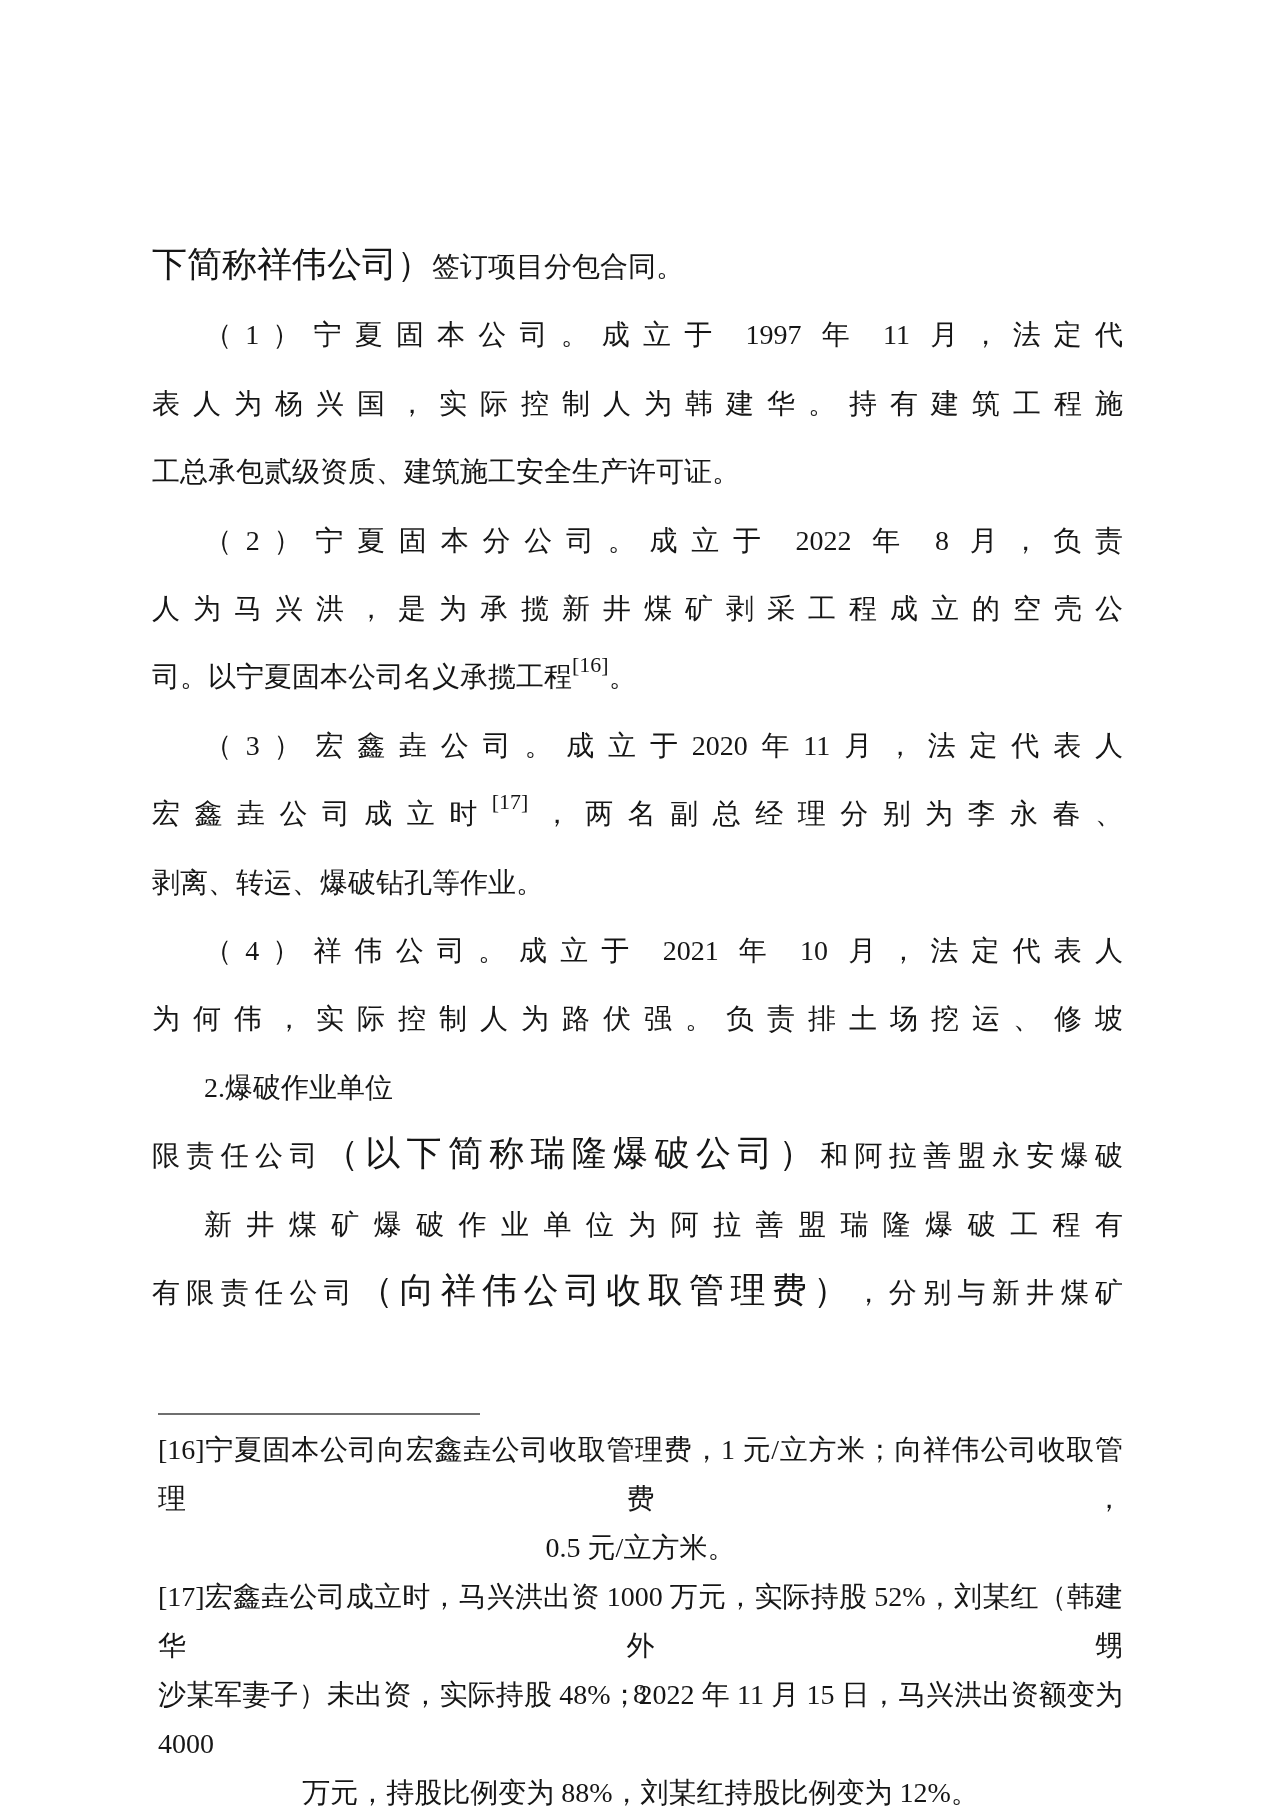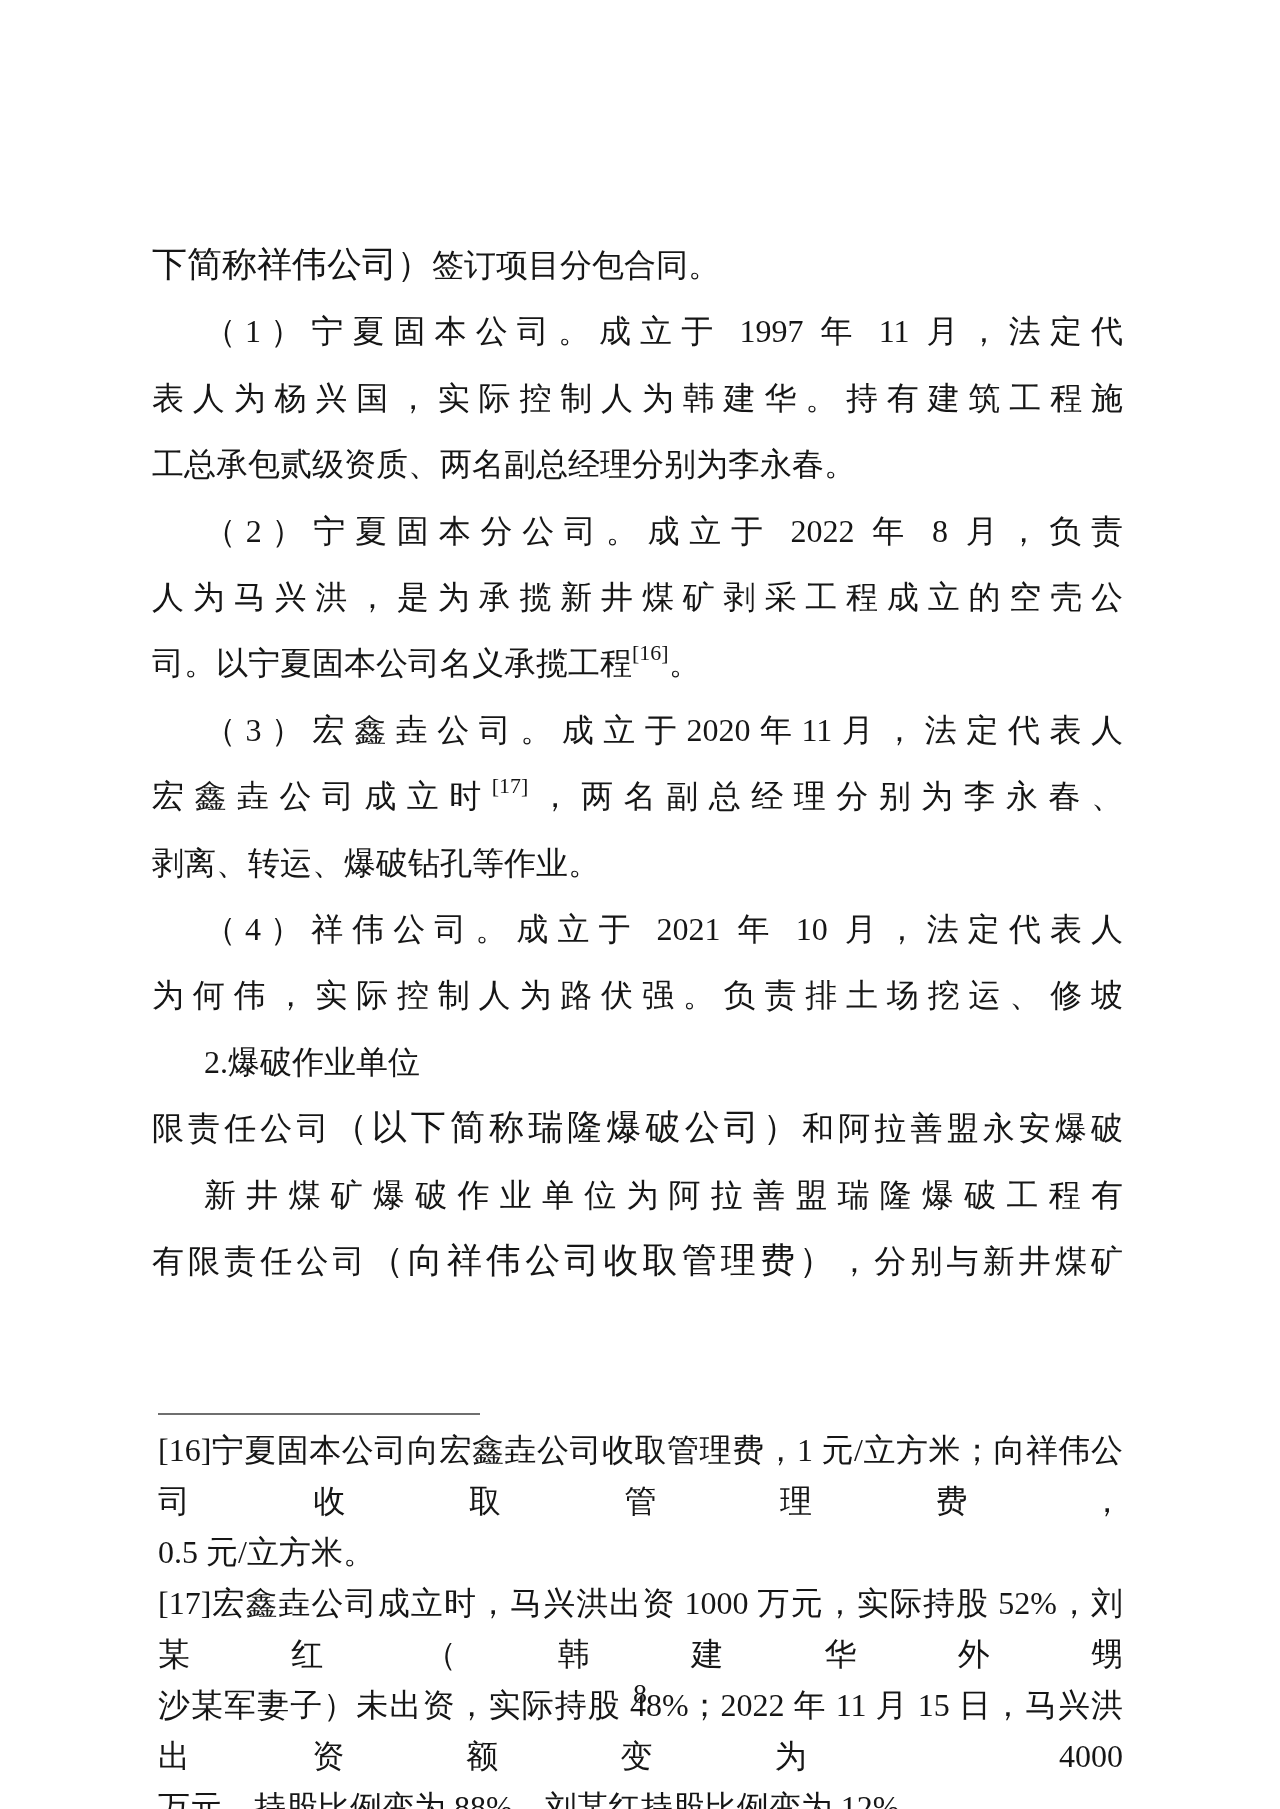--- a/index.html
+++ b/index.html
@@ -28,21 +28,21 @@
       text-align: left;
       white-space: normal;
     }
     .line.justify {
       text-align: justify;
       text-align-last: justify;
     }
     .line.indent {
       text-indent: 52px;
     }
-    .run-normal { font-size: 32px; }
+    .run-normal { font-size: 28px; }
     .run-small  { font-size: 35px; }
     .run-sup {
       font-size: 22px;
       vertical-align: super;
       line-height: 0;
     }
     .footnote-rule {
       position: absolute;
       left: 158px;
       top: 1413px;
@@ -52,21 +52,21 @@
     }
     .footnotes {
       position: absolute;
       left: 158px;
       top: 1426px;
       width: 965px;
       font-size: 26px;
       line-height: 48px;
     }
     .fn-line {
-      text-align: left;
+      text-align: center;
     }
     .fn-line.justify {
       text-align: justify;
       text-align-last: justify;
     }
     .page-number {
       position: absolute;
       left: 0;
       top: 1678px;
       width: 100%;
@@ -75,21 +75,21 @@
     }
   </style>
 </head>
 <body>
 
 <div class="page">
   <div class="body-text" id="body-lines">
       <div class="line"><span class="run-small">下简称祥伟公司）</span><span class="run-normal">签订项目分包合同。</span></div>
       <div class="line justify indent"><span class="run-normal">（1）宁夏固本公司。成立于 1997 年 11 月，法定代</span></div>
       <div class="line justify"><span class="run-normal">表人为杨兴国，实际控制人为韩建华。持有建筑工程施</span></div>
-      <div class="line"><span class="run-normal">工总承包贰级资质、两名副总经理分别为李永春。</span></div>
+      <div class="line"><span class="run-normal">工总承包贰级资质、建筑施工安全生产许可证。</span></div>
       <div class="line justify indent"><span class="run-normal">（2）宁夏固本分公司。成立于 2022 年 8 月，负责</span></div>
       <div class="line justify"><span class="run-normal">人为马兴洪，是为承揽新井煤矿剥采工程成立的空壳公</span></div>
       <div class="line"><span class="run-normal">司。以宁夏固本公司名义承揽工程</span><span class="run-sup">[16]</span><span class="run-normal">。</span></div>
       <div class="line justify indent"><span class="run-normal">（3）宏鑫垚公司。成立于2020年11月，法定代表人</span></div>
       <div class="line justify"><span class="run-normal">宏鑫垚公司成立时</span><span class="run-sup">[17]</span><span class="run-normal">，两名副总经理分别为李永春、</span></div>
       <div class="line"><span class="run-normal">剥离、转运、爆破钻孔等作业。</span></div>
       <div class="line justify indent"><span class="run-normal">（4）祥伟公司。成立于 2021 年 10 月，法定代表人</span></div>
       <div class="line justify"><span class="run-normal">为何伟，实际控制人为路伏强。负责排土场挖运、修坡</span></div>
       <div class="line indent"><span class="run-normal">2.爆破作业单位</span></div>
       <div class="line justify"><span class="run-normal">限责任公司</span><span class="run-small">（以下简称瑞隆爆破公司）</span><span class="run-normal">和阿拉善盟永安爆破</span></div>

